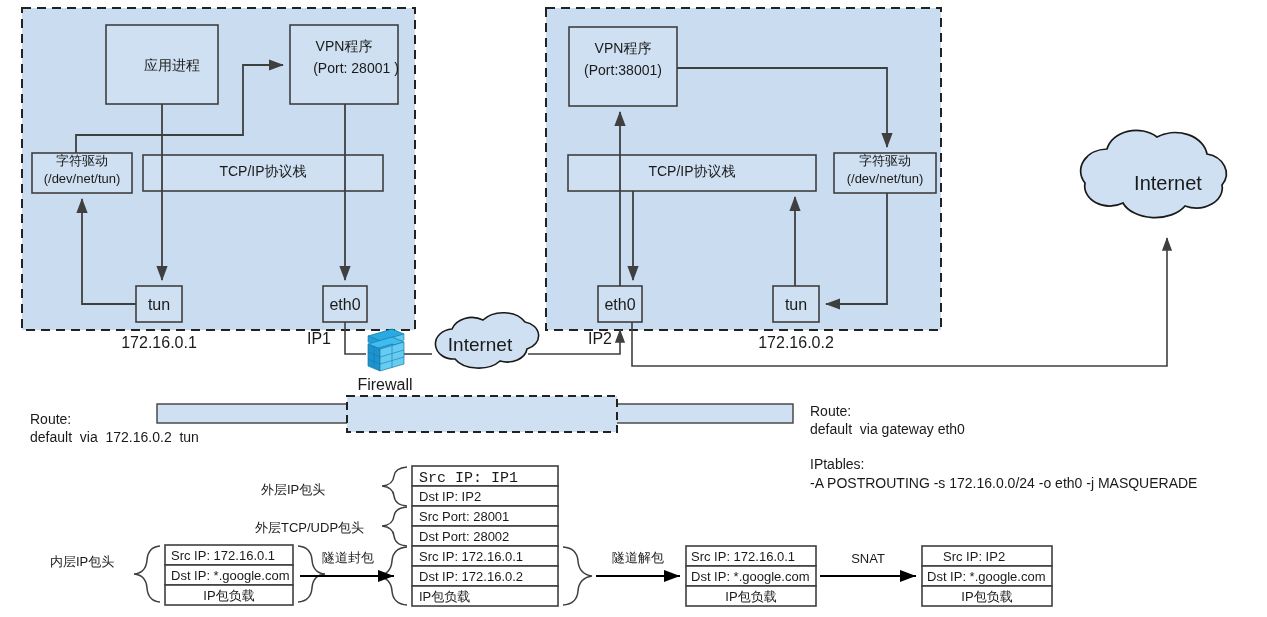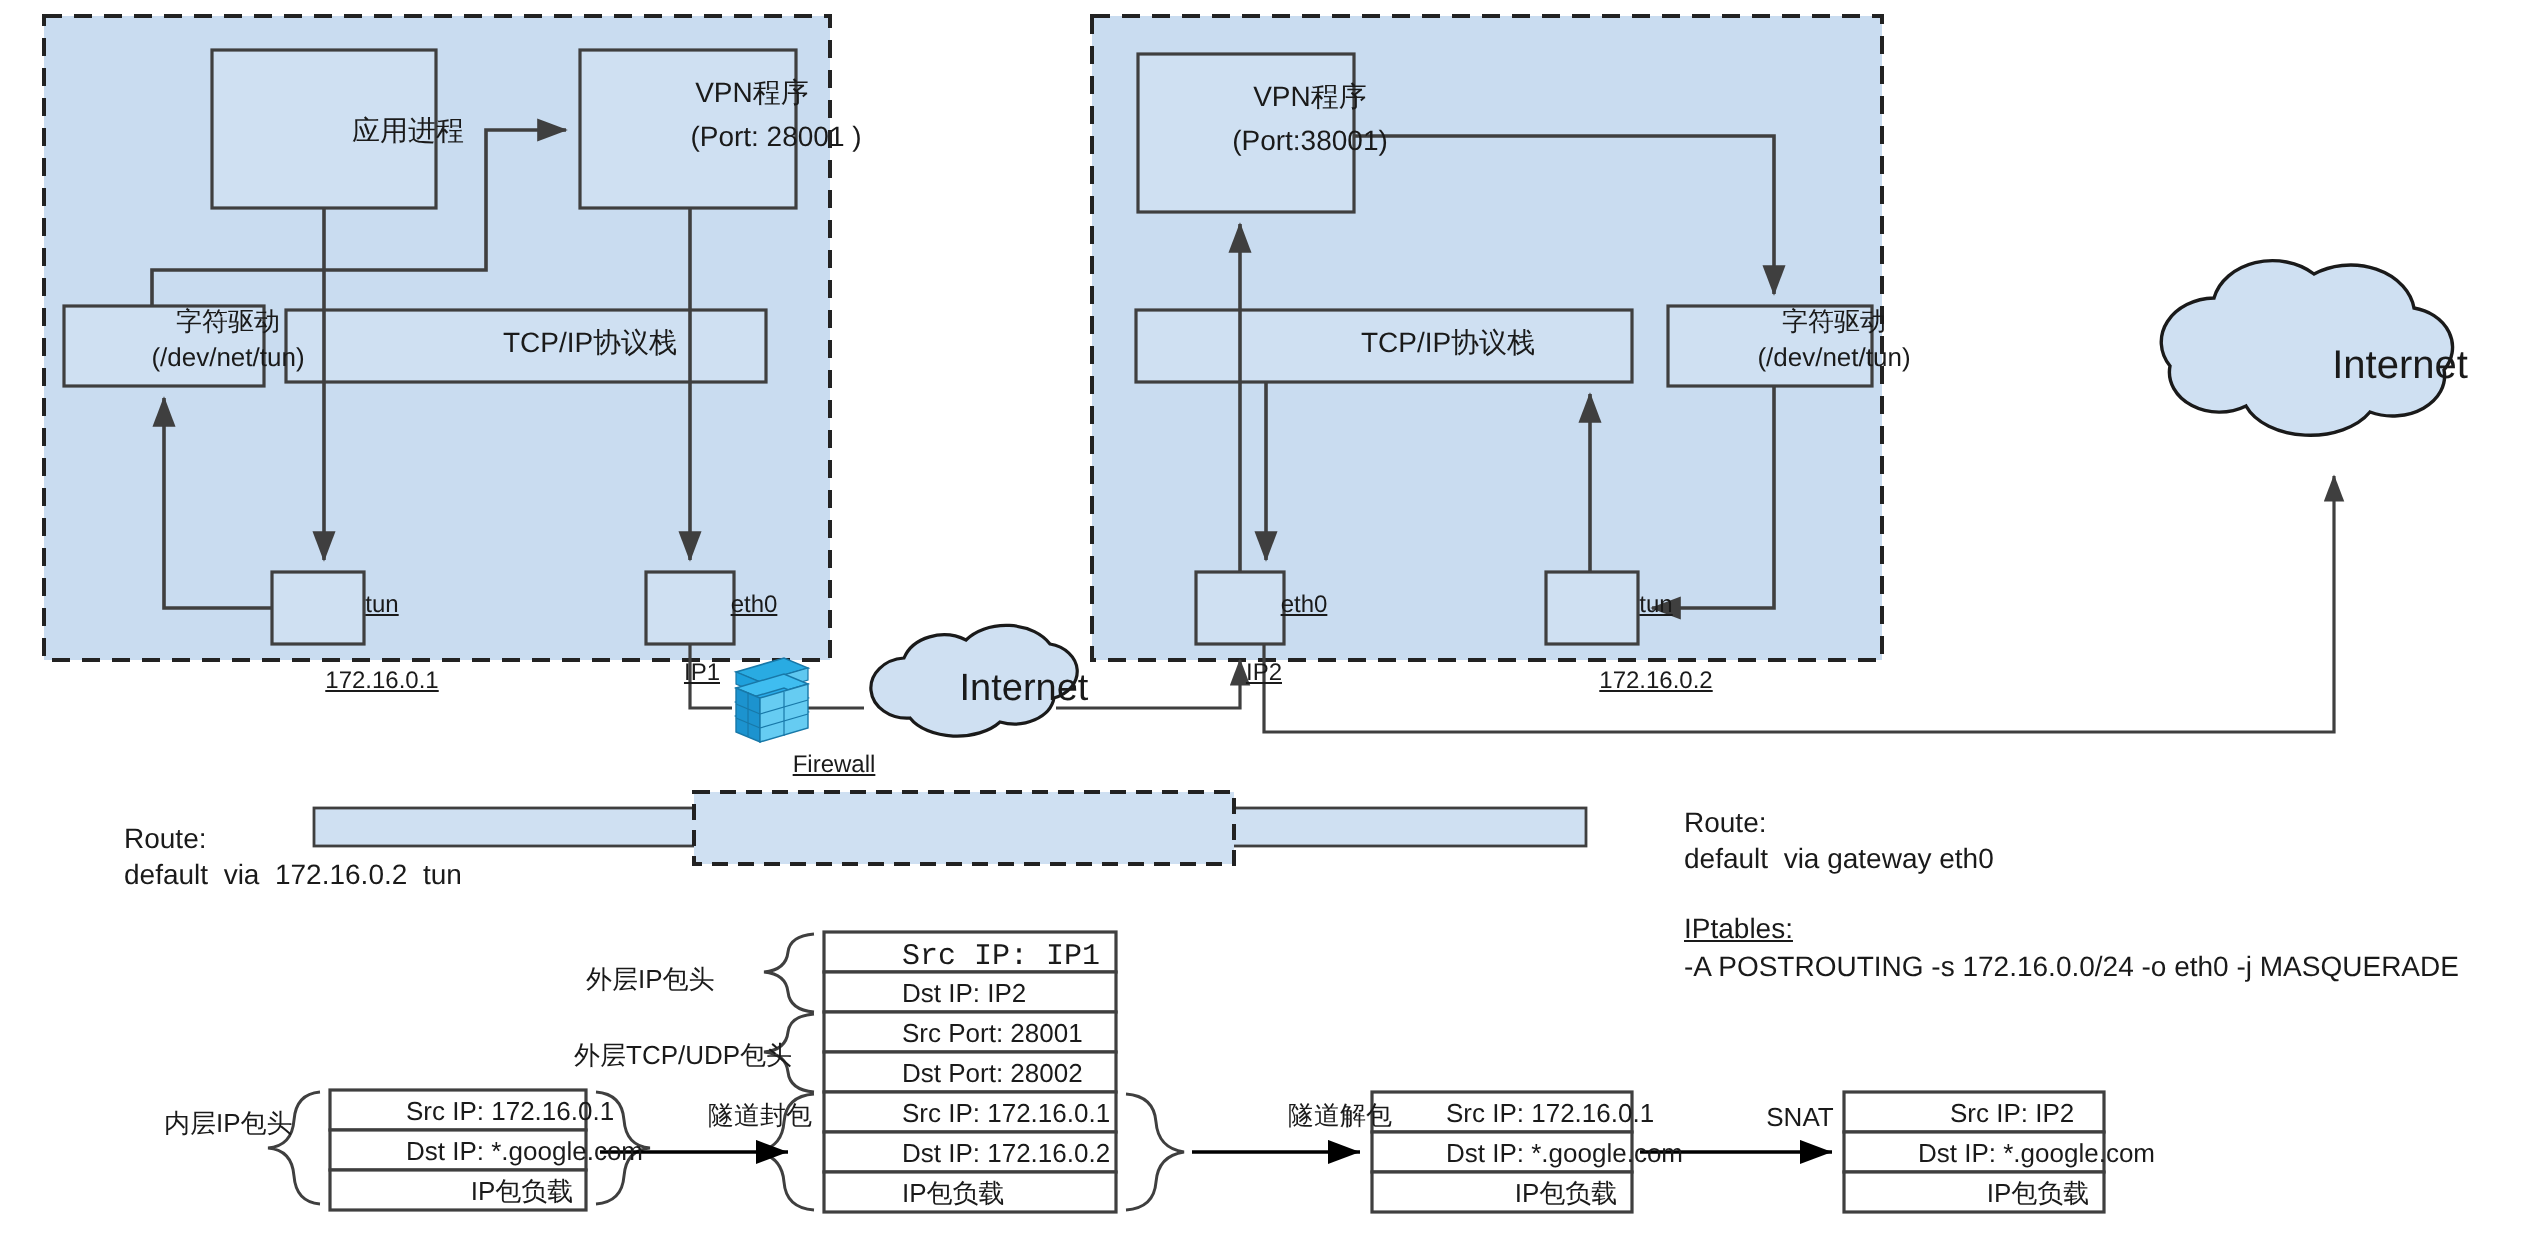--- a/index.html
+++ b/index.html
@@ -1,23 +1,23 @@
 <!DOCTYPE html>
 <html><head>
 <meta charset="utf-8">
 <style>
   html,body{margin:0;padding:0;background:#fff;}
   body{width:1267px;height:617px;position:relative;overflow:hidden;
        font-family:"Liberation Sans","DejaVu Sans",sans-serif;color:#1a1a1a;}
   #stage{position:absolute;left:0;top:0;width:1267px;height:617px;}
   svg.layer{position:absolute;left:0;top:0;width:1267px;height:617px;overflow:visible;}
-  .txt{position:absolute;white-space:pre;line-height:1.15;padding-left:32px;}
+  .txt{position:absolute;white-space:pre;line-height:1.15;}
   .ctr{text-align:center;}
   .node-label{font-size:14px;}
-  .small{font-size:12px;text-decoration:underline;}
+  .small{font-size:16px;}
 </style>
 </head>
 <body>
 
 <div id="stage">
 
   <svg class="layer">
     <defs>
       <marker id="ah" markerWidth="9" markerHeight="9" refX="8" refY="3.2" orient="auto" markerUnits="strokeWidth">
         <path d="M0,0 L8.5,3.2 L0,6.4 z" fill="#3f3f3f"></path>
@@ -187,21 +187,21 @@
 
   <div class="txt ctr small" style="left:356px;top:376px;width:58px;">Firewall</div>
   <div class="txt ctr" style="left:432px;top:334px;width:96px;font-size:19px;">Internet</div>
   <div class="txt ctr" style="left:1107px;top:172px;width:122px;font-size:20px;">Internet</div>
 
   <div class="txt" style="left:30px;top:411px;font-size:14px;">Route:</div>
   <div class="txt" style="left:30px;top:429px;font-size:14px;">default  via  172.16.0.2  tun</div>
 
   <div class="txt" style="left:810px;top:403px;font-size:14px;">Route:</div>
   <div class="txt" style="left:810px;top:421px;font-size:14px;">default  via gateway eth0</div>
-  <div class="txt" style="left:810px;top:456px;font-size:14px;text-decoration:underline;">IPtables:</div>
+  <div class="txt" style="left:810px;top:456px;font-size:14px;">IPtables:</div>
   <div class="txt" style="left:810px;top:475px;font-size:14px;">-A POSTROUTING -s 172.16.0.0/24 -o eth0 -j MASQUERADE</div>
 
   <div class="txt" style="left:261px;top:483px;font-size:13px;">外层IP包头</div>
   <div class="txt" style="left:255px;top:521px;font-size:13px;">外层TCP/UDP包头</div>
   <div class="txt" style="left:50px;top:555px;font-size:13px;">内层IP包头</div>
 
   <div class="txt ctr" style="left:302px;top:551px;width:92px;font-size:13px;">隧道封包</div>
   <div class="txt ctr" style="left:596px;top:551px;width:84px;font-size:13px;">隧道解包</div>
   <div class="txt ctr" style="left:828px;top:552px;width:80px;font-size:13px;">SNAT</div>
 

